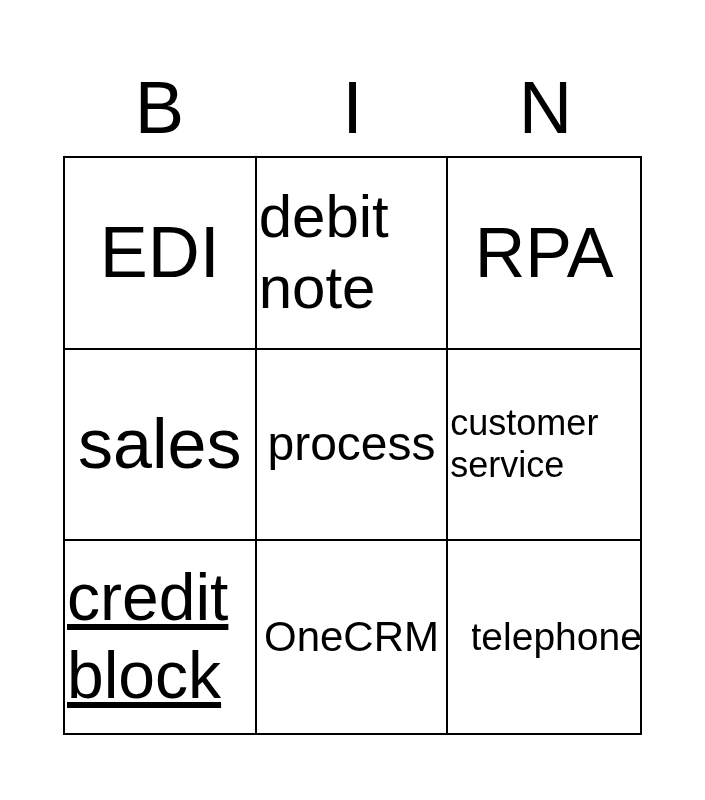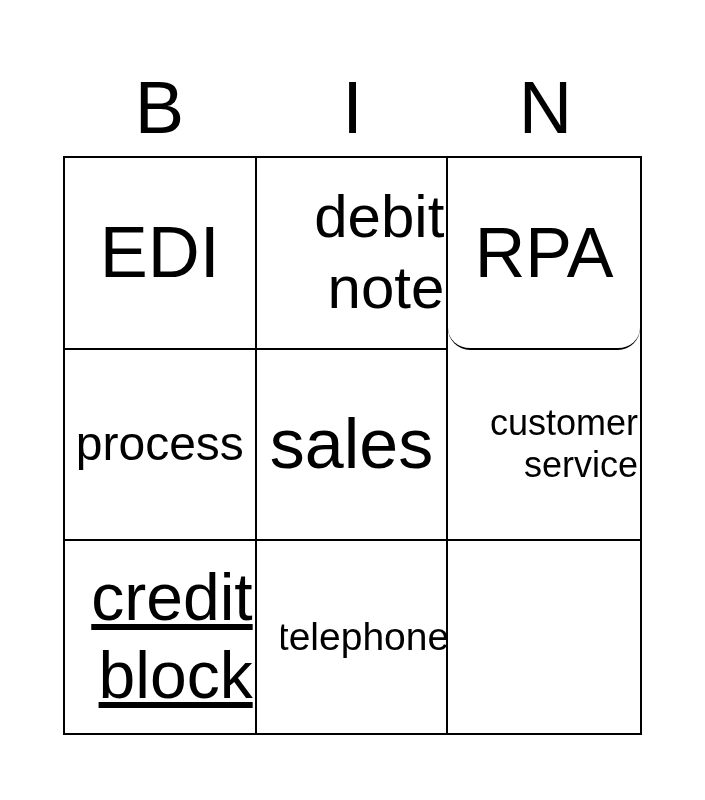--- a/index.html
+++ b/index.html
@@ -49,52 +49,53 @@
     grid-template-columns: repeat(3, 1fr);
     grid-template-rows: repeat(3, 1fr);
   }
   .cell {
     box-sizing: border-box;
     border-right: 2px solid #000000;
     border-bottom: 2px solid #000000;
     display: flex;
     align-items: center;
     justify-content: center;
-    text-align: right;
+    text-align: left;
     line-height: 1.18;
     padding: 2px;
     overflow: hidden;
     cursor: pointer;
     background: #ffffff;
   }
   .cell:nth-child(3n) { border-right: none; }
   .cell:nth-child(n+7) { border-bottom: none; }
 
   
   .fs-r0c0 { font-size: 72px; }
   .fs-r0c1 { font-size: 60px; }
-  .fs-r0c2 { font-size: 70px; border-radius: 22px; }
+  .fs-r0c2 { font-size: 70px; }
   .fs-r1c0 { font-size: 70px; }
   .fs-r1c1 { font-size: 48px; }
   .fs-r1c2 { font-size: 36px; }
   .fs-r2c0 { font-size: 66px; text-decoration: underline; }
   .fs-r2c1 { font-size: 42px; }
   .fs-r2c2 { font-size: 39px; margin-left: 24px; }
 </style>
 </head>
 <body>
 
 <div class="bingo-header">
   <div class="letter">B</div>
   <div class="letter">I</div>
   <div class="letter">N</div>
 </div>
 
 <div class="bingo-grid">
   <div class="cell fs-r0c0">EDI</div>
   <div class="cell fs-r0c1">debit note</div>
   <div class="cell fs-r0c2">RPA</div>
+  <div class="cell fs-r1c0">sales</div>
   <div class="cell fs-r1c1">process</div>
-  <div class="cell fs-r1c0">sales</div>
   <div class="cell fs-r1c2">customer service</div>
   <div class="cell fs-r2c0">credit block</div>
+  <div class="cell fs-r2c1">OneCRM</div>
   <div class="cell fs-r2c2">telephone</div>
 </div>
 
 </body></html>

